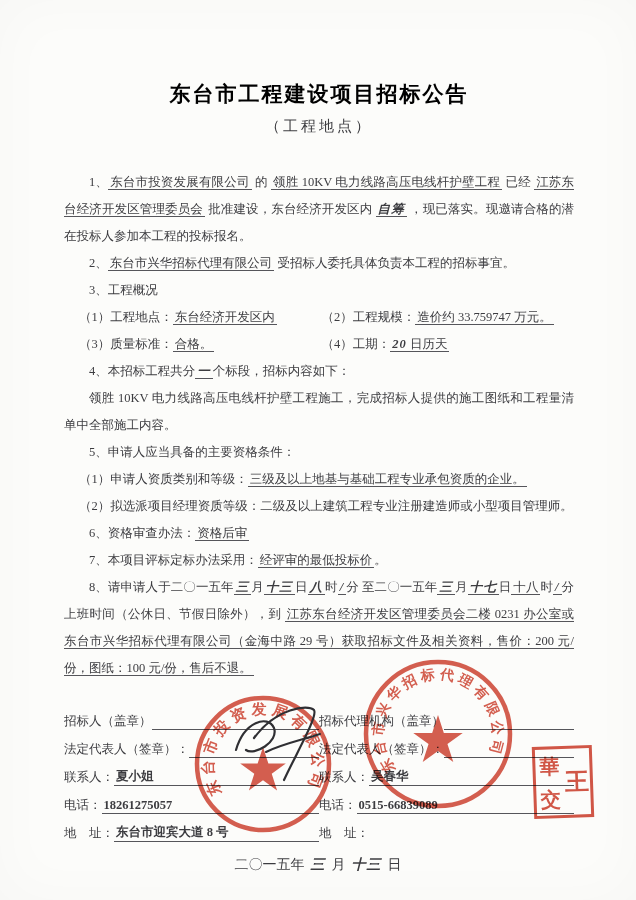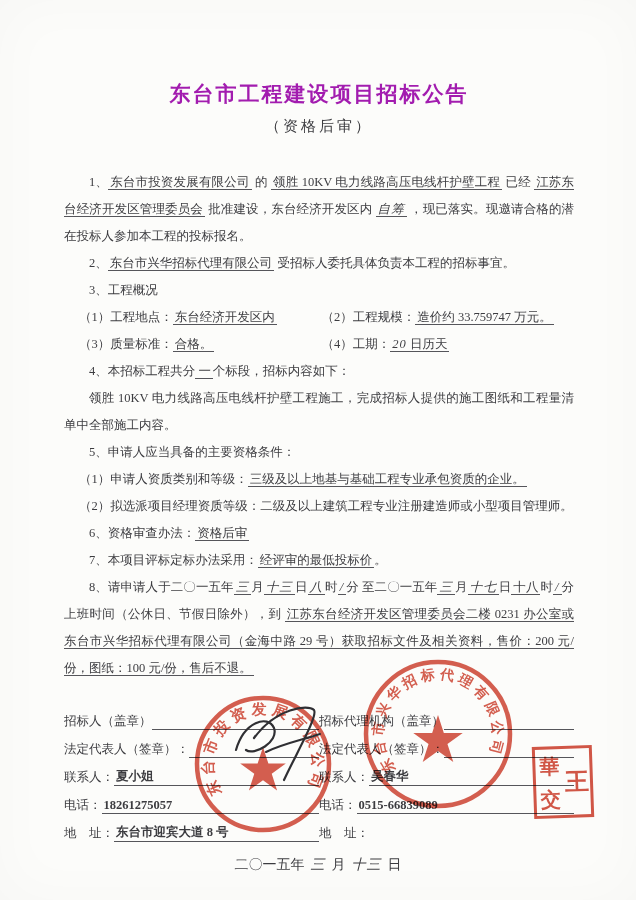--- a/index.html
+++ b/index.html
@@ -4,28 +4,28 @@
 <style>
   html,body { margin:0; padding:0; background:#ffffff; }
   .page {
     position:relative; width:636px; height:900px; overflow:hidden;
     background:#fcfcfa;
     box-shadow: inset 0 0 60px rgba(0,0,0,0.025);
     font-family:"Liberation Serif", serif;
     color:#3c3c40;
   }
   .doc { position:relative; padding:80px 62px 0 64px; }
-  .title { font-size:21px; font-weight:700; text-align:center; margin:0; letter-spacing:2px; color:#a21caf; }
+  .title { font-size:21px; font-weight:700; text-align:center; margin:0; letter-spacing:2px; color:#000000; }
   .subtitle { text-align:center; font-size:15px; margin-top:9px; letter-spacing:3px; }
   .bodytext { margin-top:33px; font-size:12.5px; line-height:27px; text-align:justify; }
   .bodytext p { margin:0; }
   .ind { text-indent:2em; }
   .sub { padding-left:15px; }
   .u { border-bottom:1px solid #55555a; padding:0 2px; }
-  .hand { font-style:italic; font-weight:400; letter-spacing:1px; }
+  .hand { font-style:italic; font-weight:700; letter-spacing:1px; }
   .row3 { display:flex; padding-left:15px;justify-content:space-between; }
   .row3 .c1 { width:49%; }
   .row3 .c2 { flex:1; }
   
   .footer { position:relative; margin-top:20px; font-size:12.5px; }
   .cols { display:flex; }
   .col { flex:1; min-width:0; }
   .frow { display:flex; align-items:flex-end; height:28px; }
   .frow .lbl { white-space:nowrap; }
   .fill { flex:1; border-bottom:1px solid #55555a; padding:0 2px; white-space:nowrap;font-weight:bold; }
@@ -46,21 +46,21 @@
   .square-seal .ch-big { font-size:24px; line-height:1; }
   .sig { position:absolute; pointer-events:none; }
 </style>
 </head>
 <body>
 
 <div class="page">
   <div class="doc">
 
     <h1 class="title">东台市工程建设项目招标公告</h1>
-    <div class="subtitle">（资格后审）</div>
+    <div class="subtitle">（工程地点）</div>
 
     <div class="bodytext">
 
       <p class="ind"><span>1、</span><span class="u">东台市投资发展有限公司</span><span> 的 </span><span class="u">领胜 10KV 电力线路高压电线杆护壁工程</span><span> 已经 </span><span class="u">江苏东台经济开发区管理委员会</span><span> 批准建设，东台经济开发区内 </span><span class="u hand">自筹</span><span> ，现已落实。现邀请合格的潜在投标人参加本工程的投标报名。</span></p>
 
       <p class="ind"><span>2、</span><span class="u">东台市兴华招标代理有限公司</span><span> 受招标人委托具体负责本工程的招标事宜。</span></p>
 
       <p class="ind">3、工程概况</p>
       <div class="row3">
         <div class="c1"><span>（1）工程地点：</span><span class="u">东台经济开发区内</span></div>

